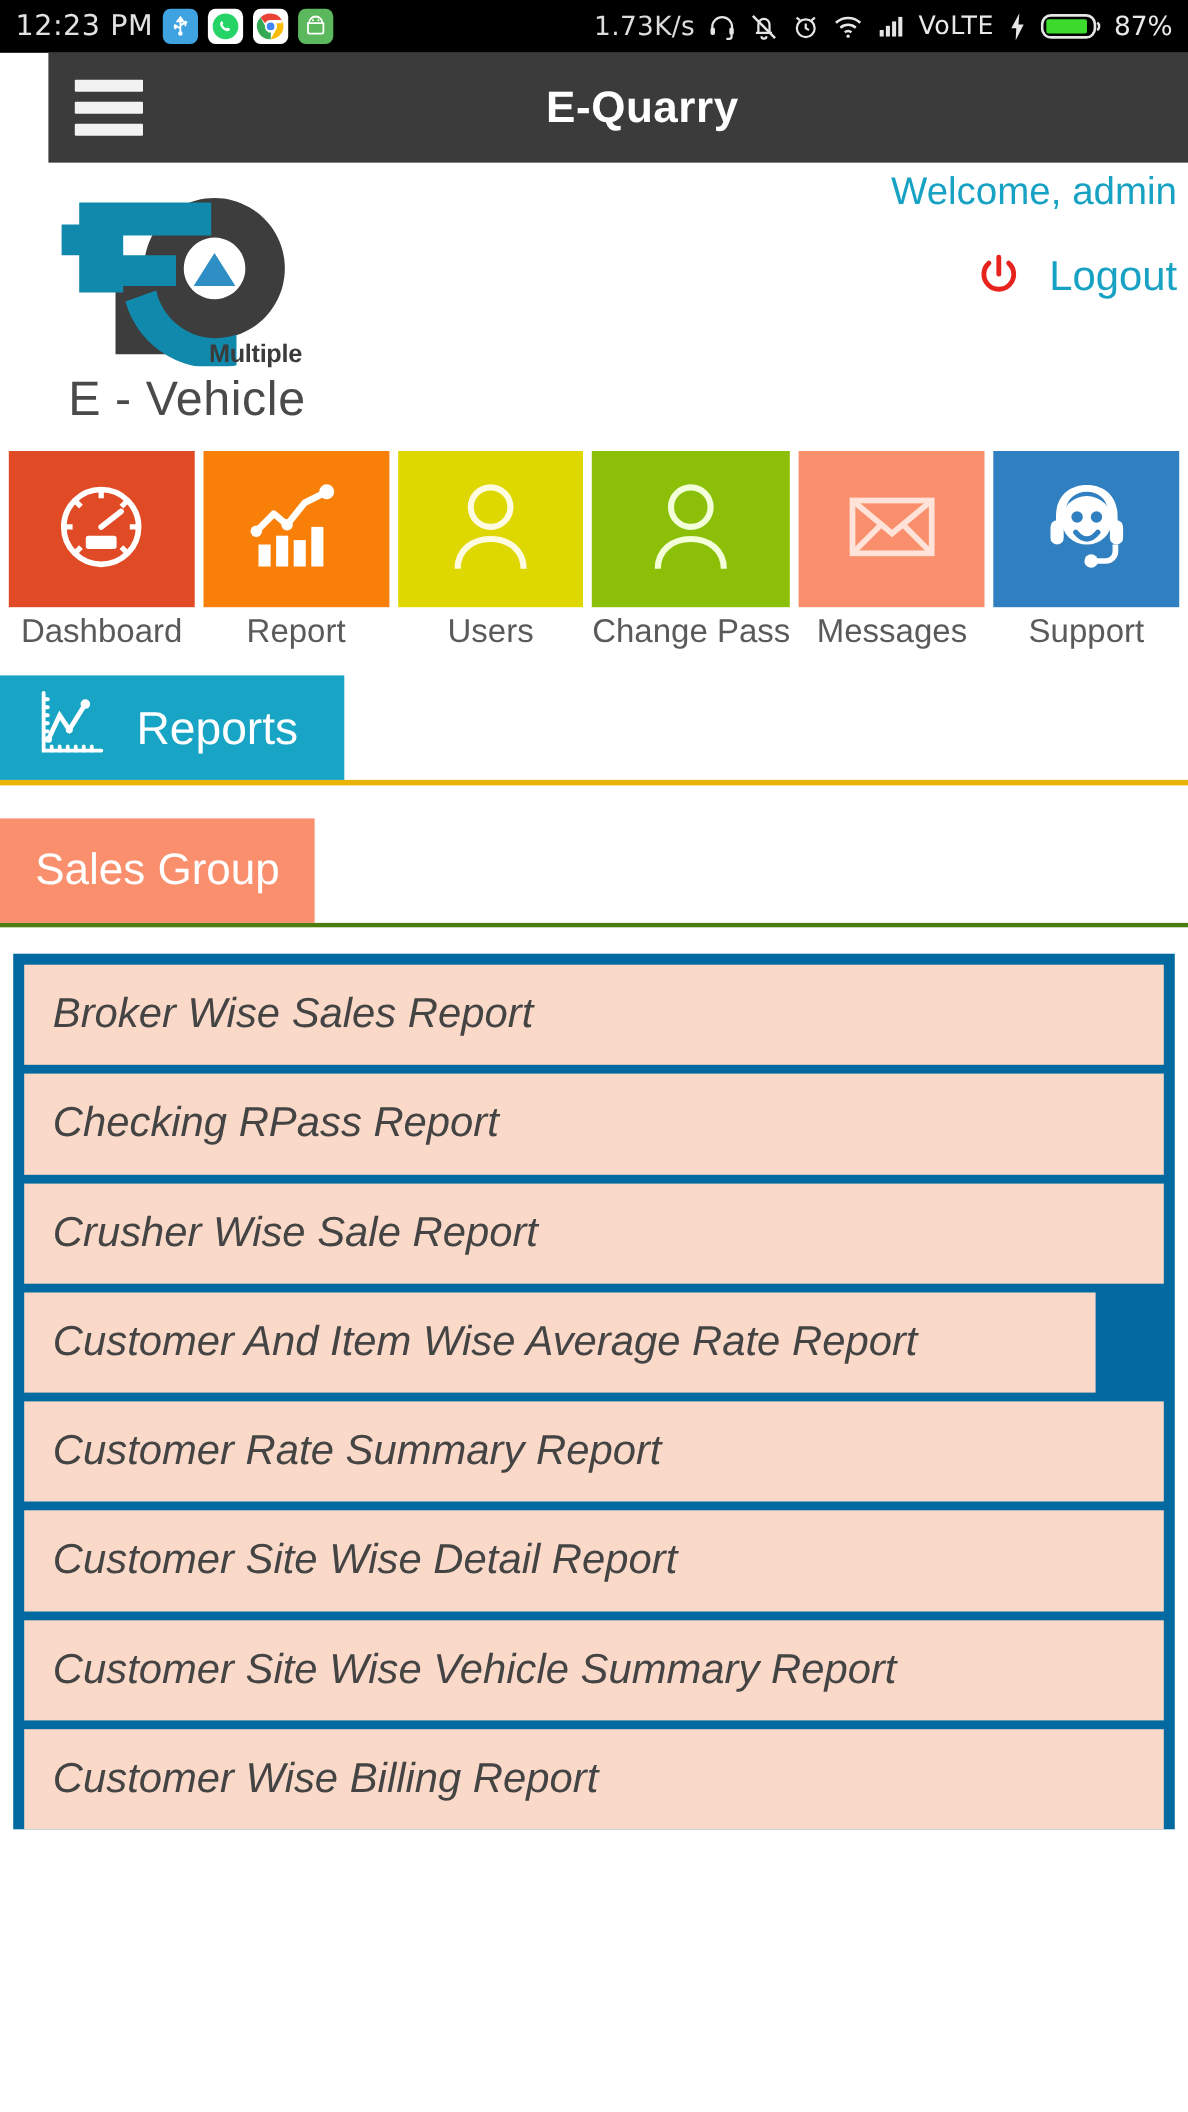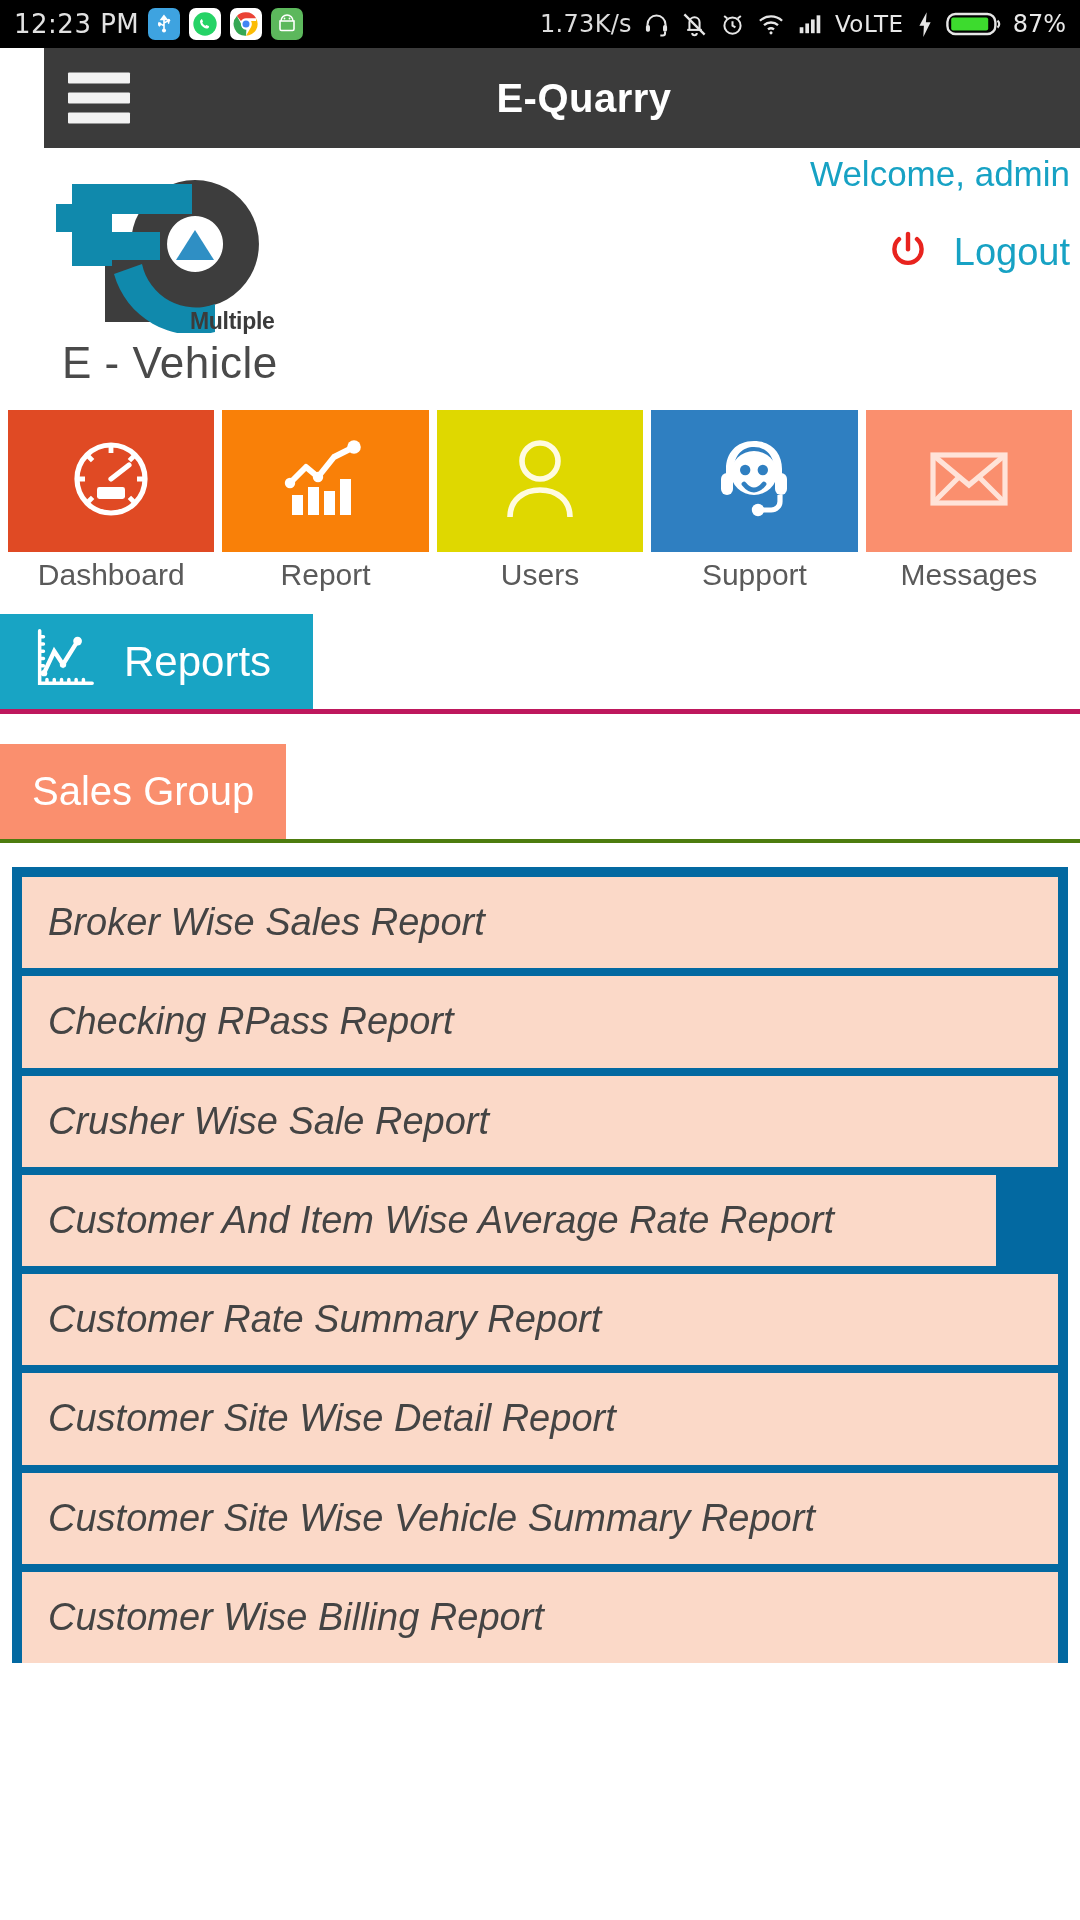--- a/index.html
+++ b/index.html
@@ -86,21 +86,21 @@
     cursor:pointer;
   }
   .tile-label{
     font-size:30px; color:#5a5a5a; margin-top:6px;
     white-space:nowrap;
   }
 
   
   #reports-tabstrip{
     margin-top:22px;
-    border-bottom:5px solid #be185d;
+    border-bottom:5px solid #eab308;
     display:flex;
   }
   #reports-tab{
     background:#18a4c4; height:95px;
     display:flex; align-items:center; gap:26px;
     padding:0 42px 0 28px;
     cursor:pointer;
   }
   #reports-tab-label{ color:#ffffff; font-size:42px; }
 
@@ -331,51 +331,62 @@
       <span>
         <svg width="96" height="96" viewBox="0 0 48 48" fill="none" stroke="#fffbe0" stroke-width="2.8">
           <circle cx="24" cy="15" r="9"></circle>
           <path d="M9 43c0-8.5 6.7-13.5 15-13.5S39 34.5 39 43"></path>
         </svg>
       </span>
     </div>
     <div class="tile-label">Users</div>
   </div>
 
+  <div class="tile-col">
+    <div class="tile-box" style="background:#8cbf08">
+      <span>
+        <svg width="96" height="96" viewBox="0 0 48 48" fill="none" stroke="#f2ffd9" stroke-width="2.8">
+          <circle cx="24" cy="15" r="9"></circle>
+          <path d="M9 43c0-8.5 6.7-13.5 15-13.5S39 34.5 39 43"></path>
+        </svg>
+      </span>
+    </div>
+    <div class="tile-label">Change Pass</div>
+  </div>
+
+  <div class="tile-col">
+    <div class="tile-box" style="background:#fa8f6e">
+      <span>
+        <svg width="96" height="96" viewBox="0 0 48 48" fill="none" stroke="#ffe3d8" stroke-width="2.6">
+          <rect x="6" y="12" width="36" height="24"></rect>
+          <path d="M6 12 L24 27 L42 12"></path>
+          <path d="M6 36 L18.5 23.5M42 36 L29.5 23.5"></path>
+        </svg>
+      </span>
+    </div>
+    <div class="tile-label">Messages</div>
+  </div>
 
   <div class="tile-col">
     <div class="tile-box" style="background:#2f7fc1">
       <span>
         <svg width="96" height="96" viewBox="0 0 48 48">
           <path d="M24 5c9 0 14 6.2 14 14v5h-4v-5c0-7-4.3-11-10-11s-10 4-10 11v5h-4v-5C10 11.2 15 5 24 5z" fill="#fff"></path>
           <ellipse cx="24" cy="21" rx="11.5" ry="11" fill="#fff"></ellipse>
           <circle cx="19.6" cy="19.5" r="2.6" fill="#2f7fc1"></circle>
           <circle cx="28.4" cy="19.5" r="2.6" fill="#2f7fc1"></circle>
           <path d="M19 26.5c1.6 2 3.2 3 5 3s3.4-1 5-3" fill="none" stroke="#2f7fc1" stroke-width="2.4" stroke-linecap="round"></path>
           <rect x="7.5" y="21" width="6" height="11" rx="3" fill="#fff"></rect>
           <rect x="34.5" y="21" width="6" height="11" rx="3" fill="#fff"></rect>
           <path d="M37 32v3.2c0 2.4-2 4.3-4.4 4.3H28" fill="none" stroke="#fff" stroke-width="2.6"></path>
           <circle cx="26" cy="39.5" r="3.1" fill="#fff"></circle>
         </svg>
       </span>
     </div>
     <div class="tile-label">Support</div>
-  </div>
-
-  <div class="tile-col">
-    <div class="tile-box" style="background:#fa8f6e">
-      <span>
-        <svg width="96" height="96" viewBox="0 0 48 48" fill="none" stroke="#ffe3d8" stroke-width="2.6">
-          <rect x="6" y="12" width="36" height="24"></rect>
-          <path d="M6 12 L24 27 L42 12"></path>
-          <path d="M6 36 L18.5 23.5M42 36 L29.5 23.5"></path>
-        </svg>
-      </span>
-    </div>
-    <div class="tile-label">Messages</div>
   </div>
 </div>
 
 <div id="reports-tabstrip">
   <div id="reports-tab">
     <span>
       <svg width="70" height="70" viewBox="0 0 48 48" fill="none" stroke="#ffffff" stroke-width="2.4" stroke-linecap="round">
         <path d="M8 4v36h36"></path>
         <path d="M8 8h2.6M8 13h2.6M8 18h2.6M8 23h2.6M8 28h2.6M8 33h2.6"></path>
         <path d="M13 40v-2.6M18 40v-2.6M23 40v-2.6M28 40v-2.6M33 40v-2.6M38 40v-2.6"></path>

